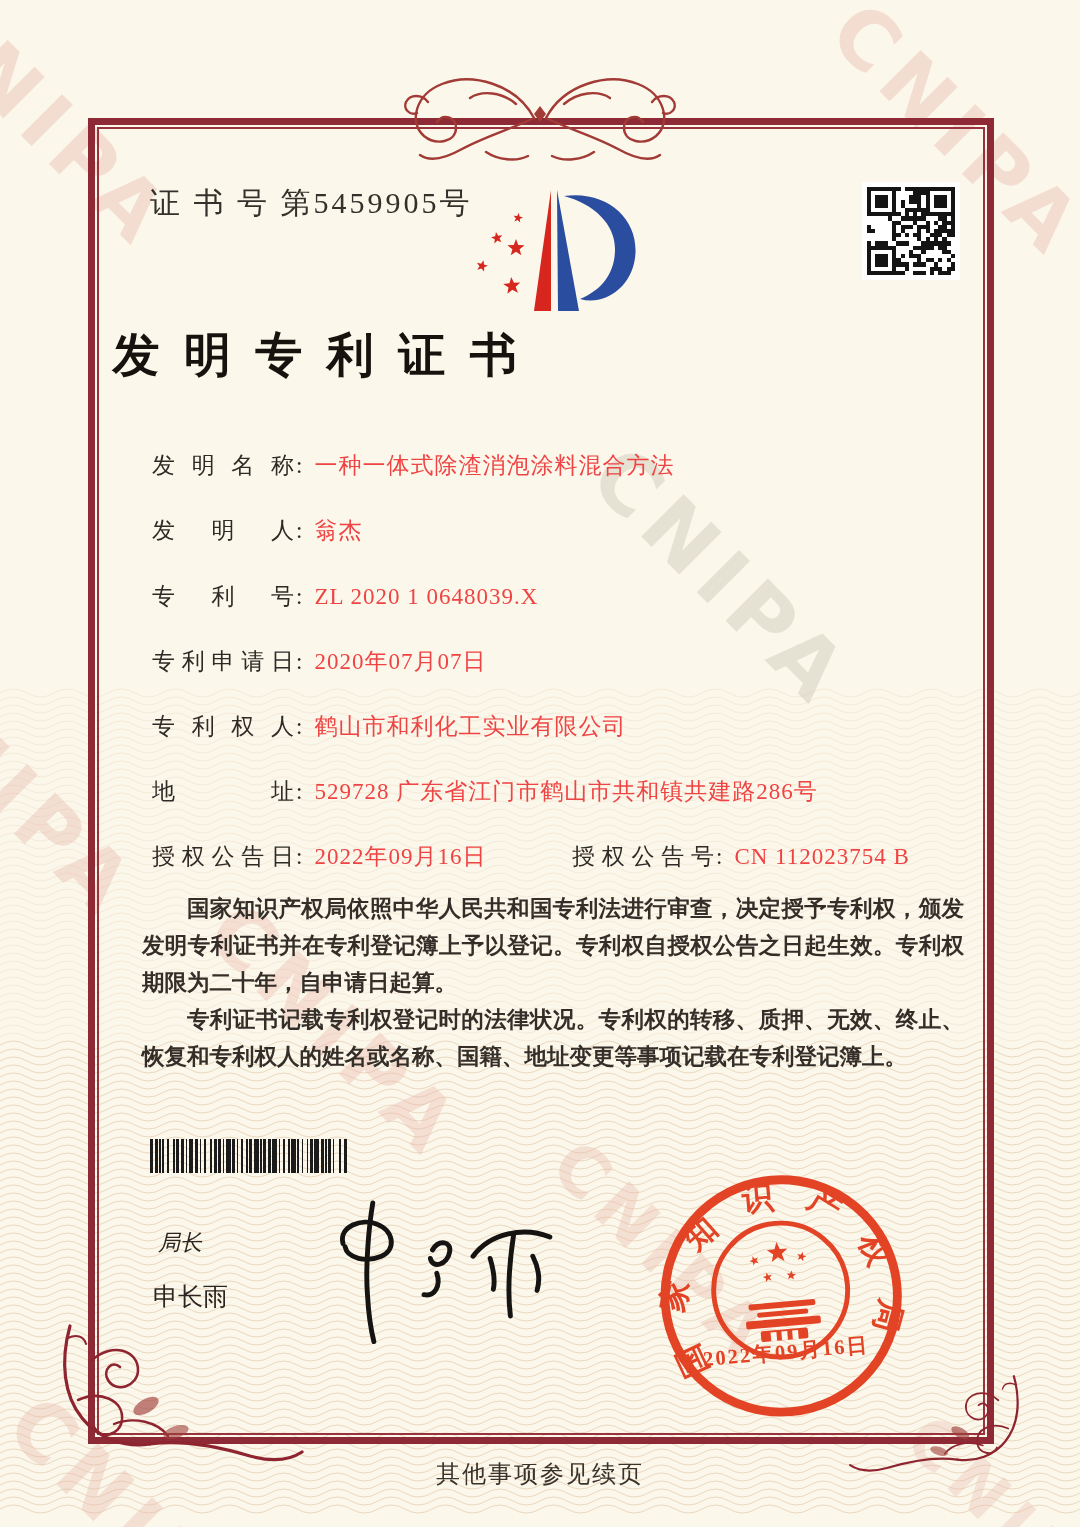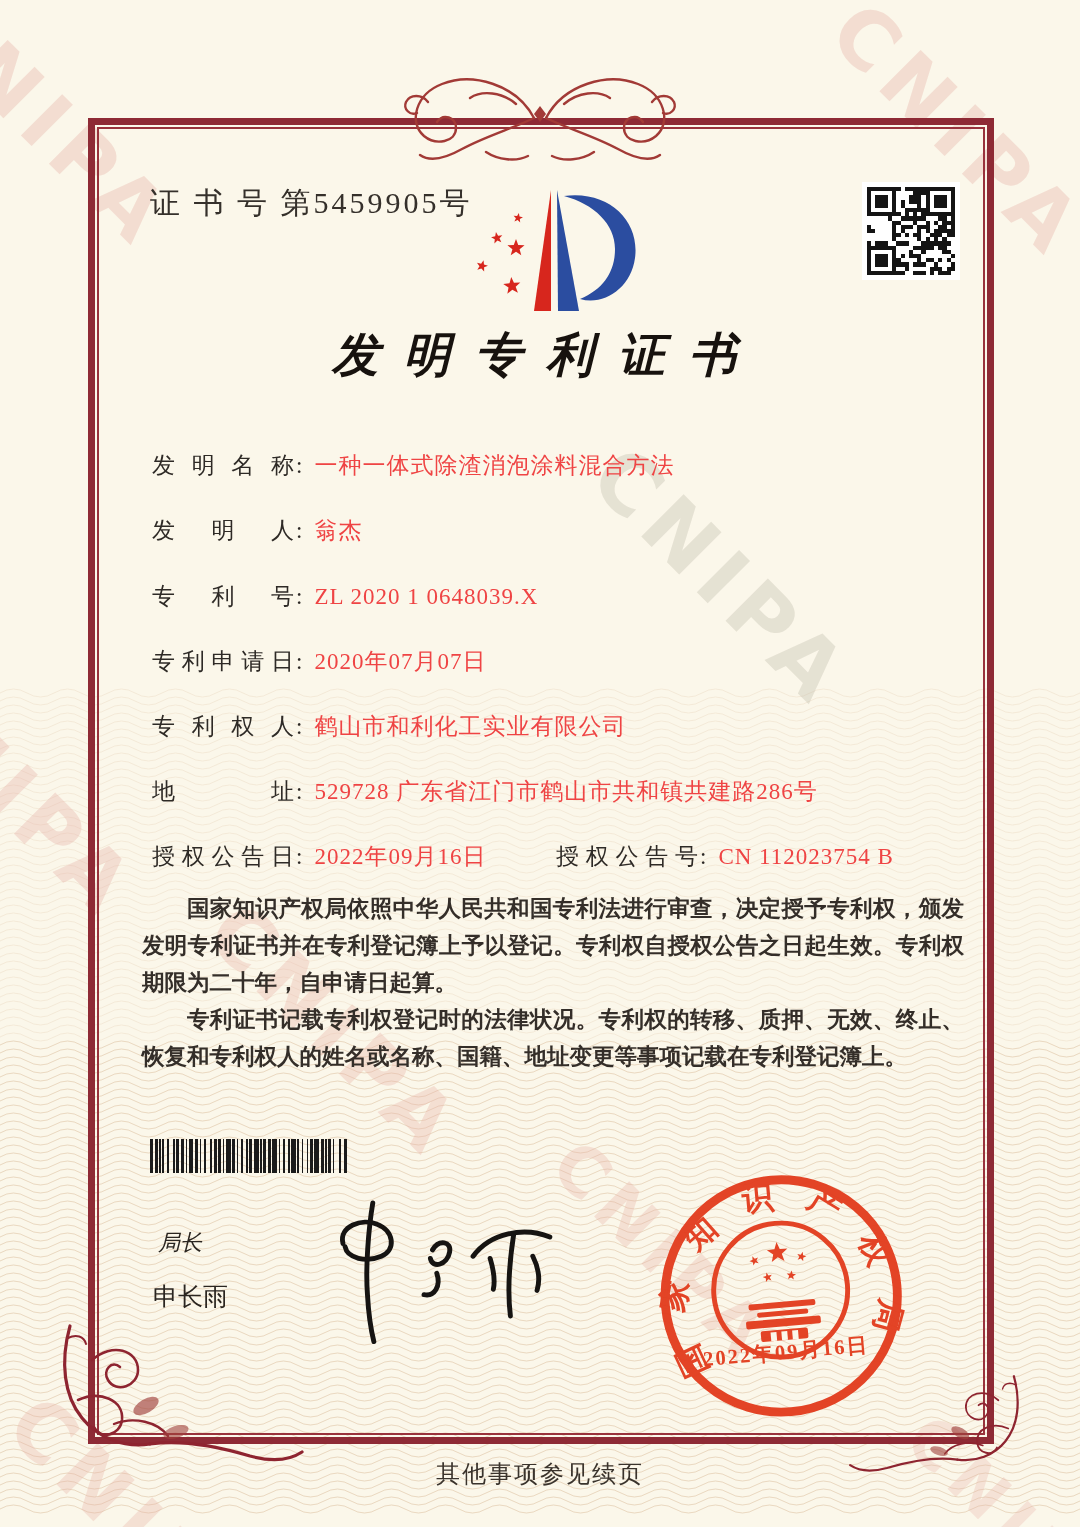--- a/index.html
+++ b/index.html
@@ -20,28 +20,28 @@
   .frame{
     position:absolute;left:88px;top:118px;width:892px;height:1312px;
     border:7px solid var(--border-red,#8e2a35);z-index:2;
   }
   .frame-inner{position:absolute;inset:2px;border:2px solid #99323c;}
   .content{position:absolute;left:0;top:0;width:1080px;height:1527px;z-index:3;}
   .cert-no{position:absolute;left:150px;top:183px;font-size:30px;letter-spacing:3px;color:#35302b;}
   .logo{position:absolute;left:452px;top:178px;width:206px;height:144px;}
   .qr{position:absolute;left:862px;top:182px;width:98px;height:98px;background:#fff;padding:5px;box-sizing:border-box;}
   .doc-title{
-    position:absolute;left:88px;top:324px;width:892px;text-align:center;
-    font-size:47px;font-weight:700;color:#17120e;letter-spacing:.52em;text-indent:.52em;font-style:italic;
+    position:absolute;left:88px;top:324px;width:892px;
+    font-size:47px;font-weight:700;color:#17120e;letter-spacing:.52em;text-indent:.52em;
   }
   .field-row{position:absolute;left:152px;font-size:23px;white-space:nowrap;}
   .field-label{display:inline-block;width:142px;text-align:justify;text-align-last:justify;color:#2e2a26;}
   .colon{margin-left:2px;}
   .field-value{margin-left:12px;letter-spacing:1px;color:#ef4444;}
-  .grant-col2{position:absolute;left:404px;top:0;}
+  .grant-col2{position:absolute;left:420px;top:0;}
   .paras{position:absolute;left:142px;top:890px;width:822px;font-size:22.5px;line-height:37px;text-align:justify;color:#342e29;}
   .paras p{margin:0;text-indent:2em;font-weight:bold;}
   .barcode{position:absolute;left:150px;top:1139px;width:285px;height:34px;}
   .sig-title{position:absolute;left:158px;top:1228px;font-size:22px;color:#2a2520;font-style:italic;}
   .sig-name{position:absolute;left:153px;top:1280px;font-size:25px;color:#2a2520;}
   .sig-script{position:absolute;left:300px;top:1188px;width:280px;height:160px;z-index:3;}
   .seal{position:absolute;left:653px;top:1166px;width:256px;height:256px;z-index:5;mix-blend-mode:multiply;transform:rotate(-5deg);opacity:.95;}
   .page-info{position:absolute;left:88px;top:1385px;width:892px;text-align:center;font-size:19px;letter-spacing:2px;color:#3a342e;}
   .continuation{position:absolute;left:0;top:1458px;width:1080px;text-align:center;font-size:24px;letter-spacing:2px;color:#3a332c;}
   .ornament-top{position:absolute;left:366px;top:56px;width:348px;height:116px;z-index:4;}

